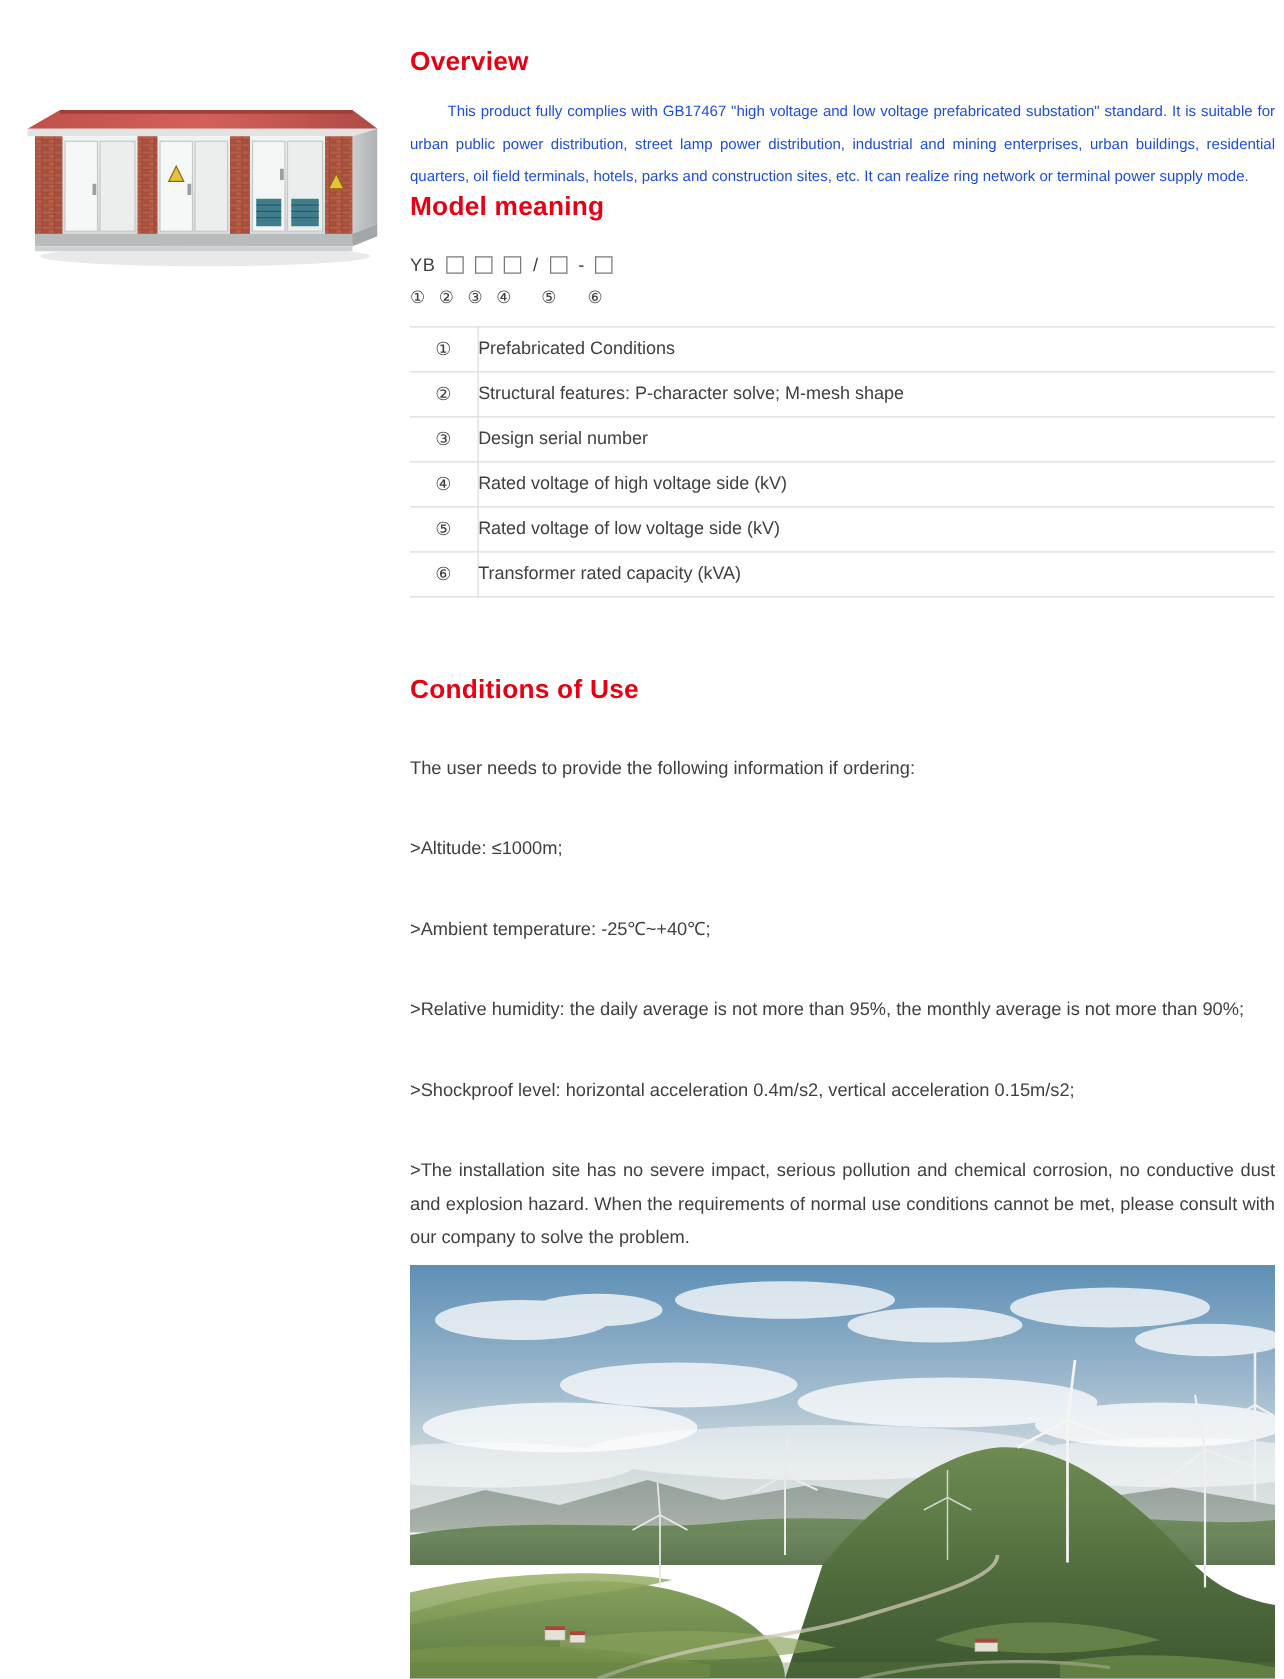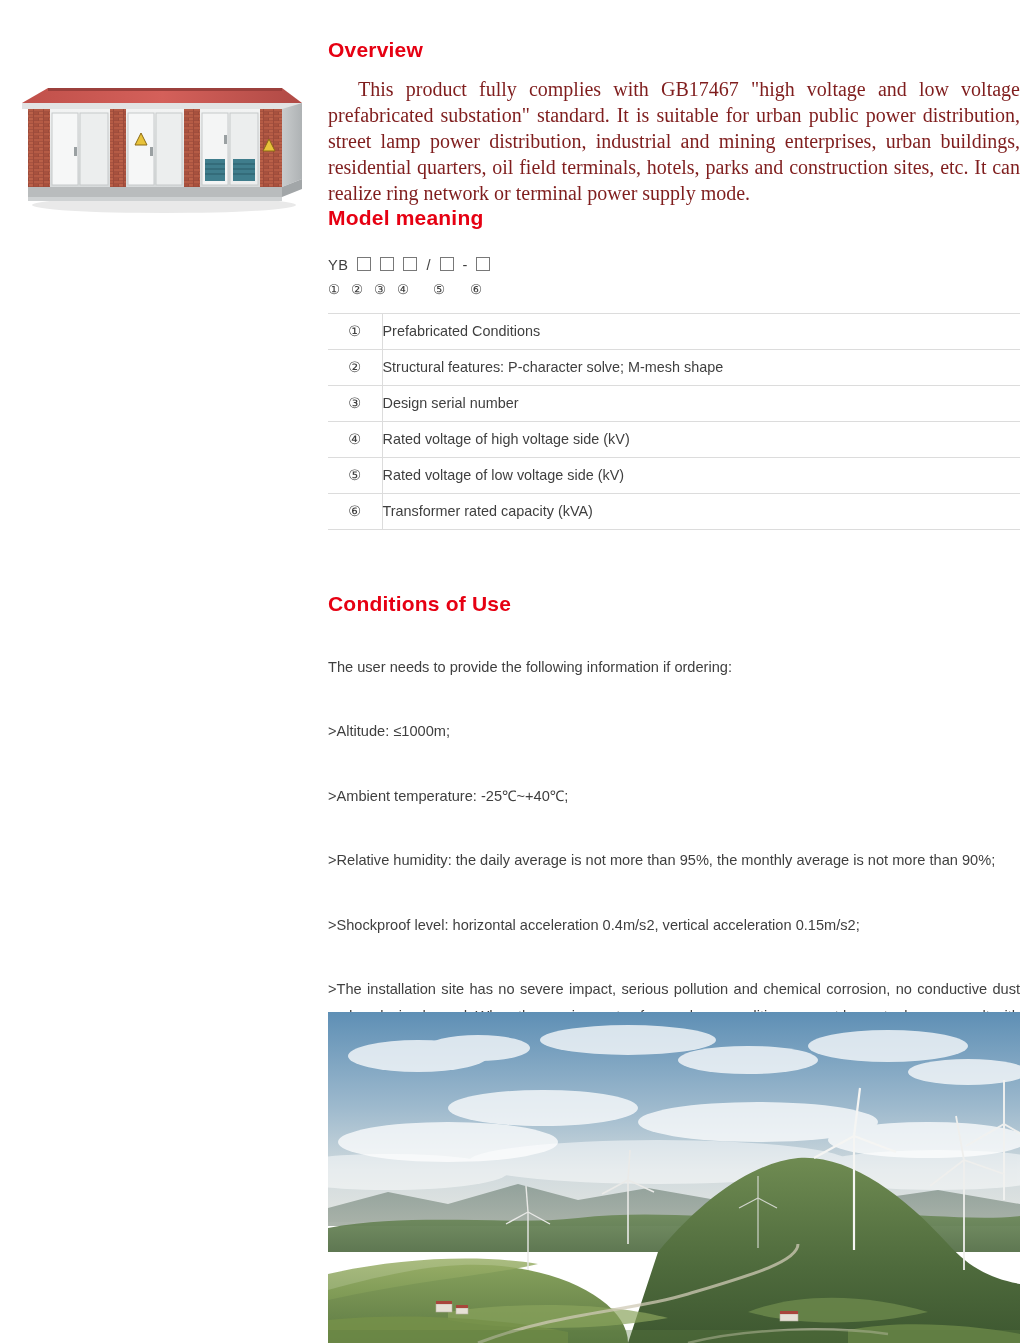--- a/index.html
+++ b/index.html
@@ -43,27 +43,26 @@
     color: #e60012;
     font-size: 21px;
     font-weight: bold;
     margin: 0;
     letter-spacing: 0.2px;
   }
 
   #overview-title { padding-top: 38px; }
 
   p.body-text {
-    font-size: 20px;
+    font-size: 12px;
     line-height: 26px;
-    color: #7f1d1d;
+    color: #1d4ed8;
     margin: 14px 0 0 0;
     text-align: justify;
     text-justify: inter-word;
-    font-family: Liberation Serif, serif;
   }
   p.body-text.indented { text-indent: 30px; }
 
   
   #model-title { }
 
   .model-code {
     margin-top: 27px;
     display: flex;
     align-items: flex-start;

